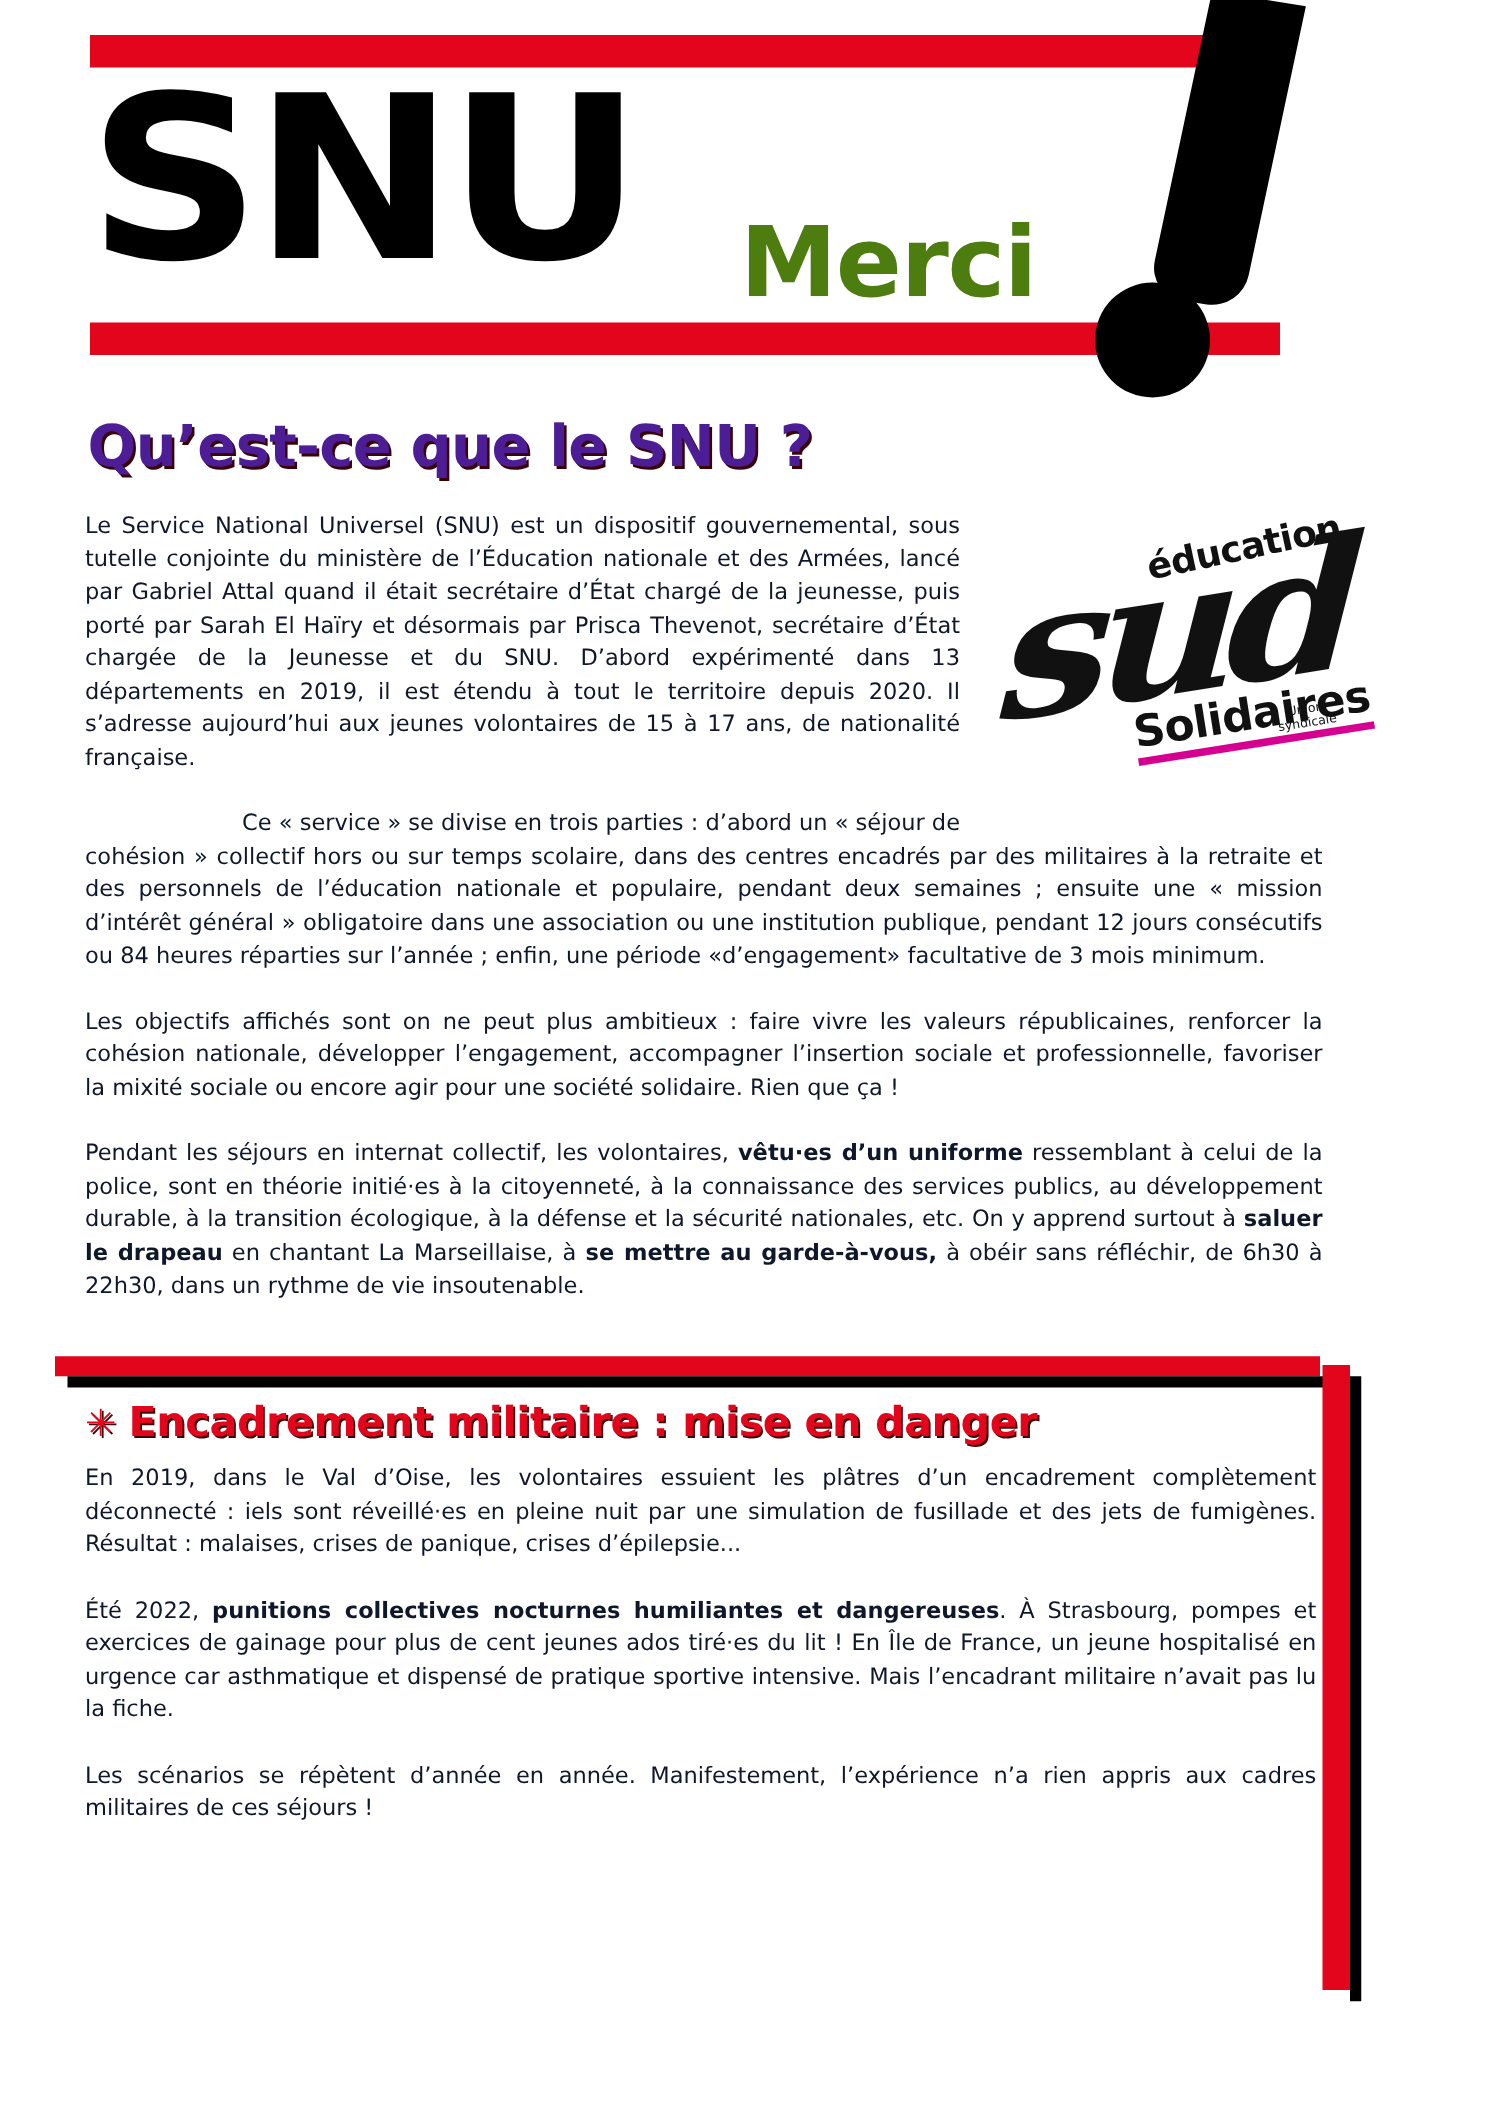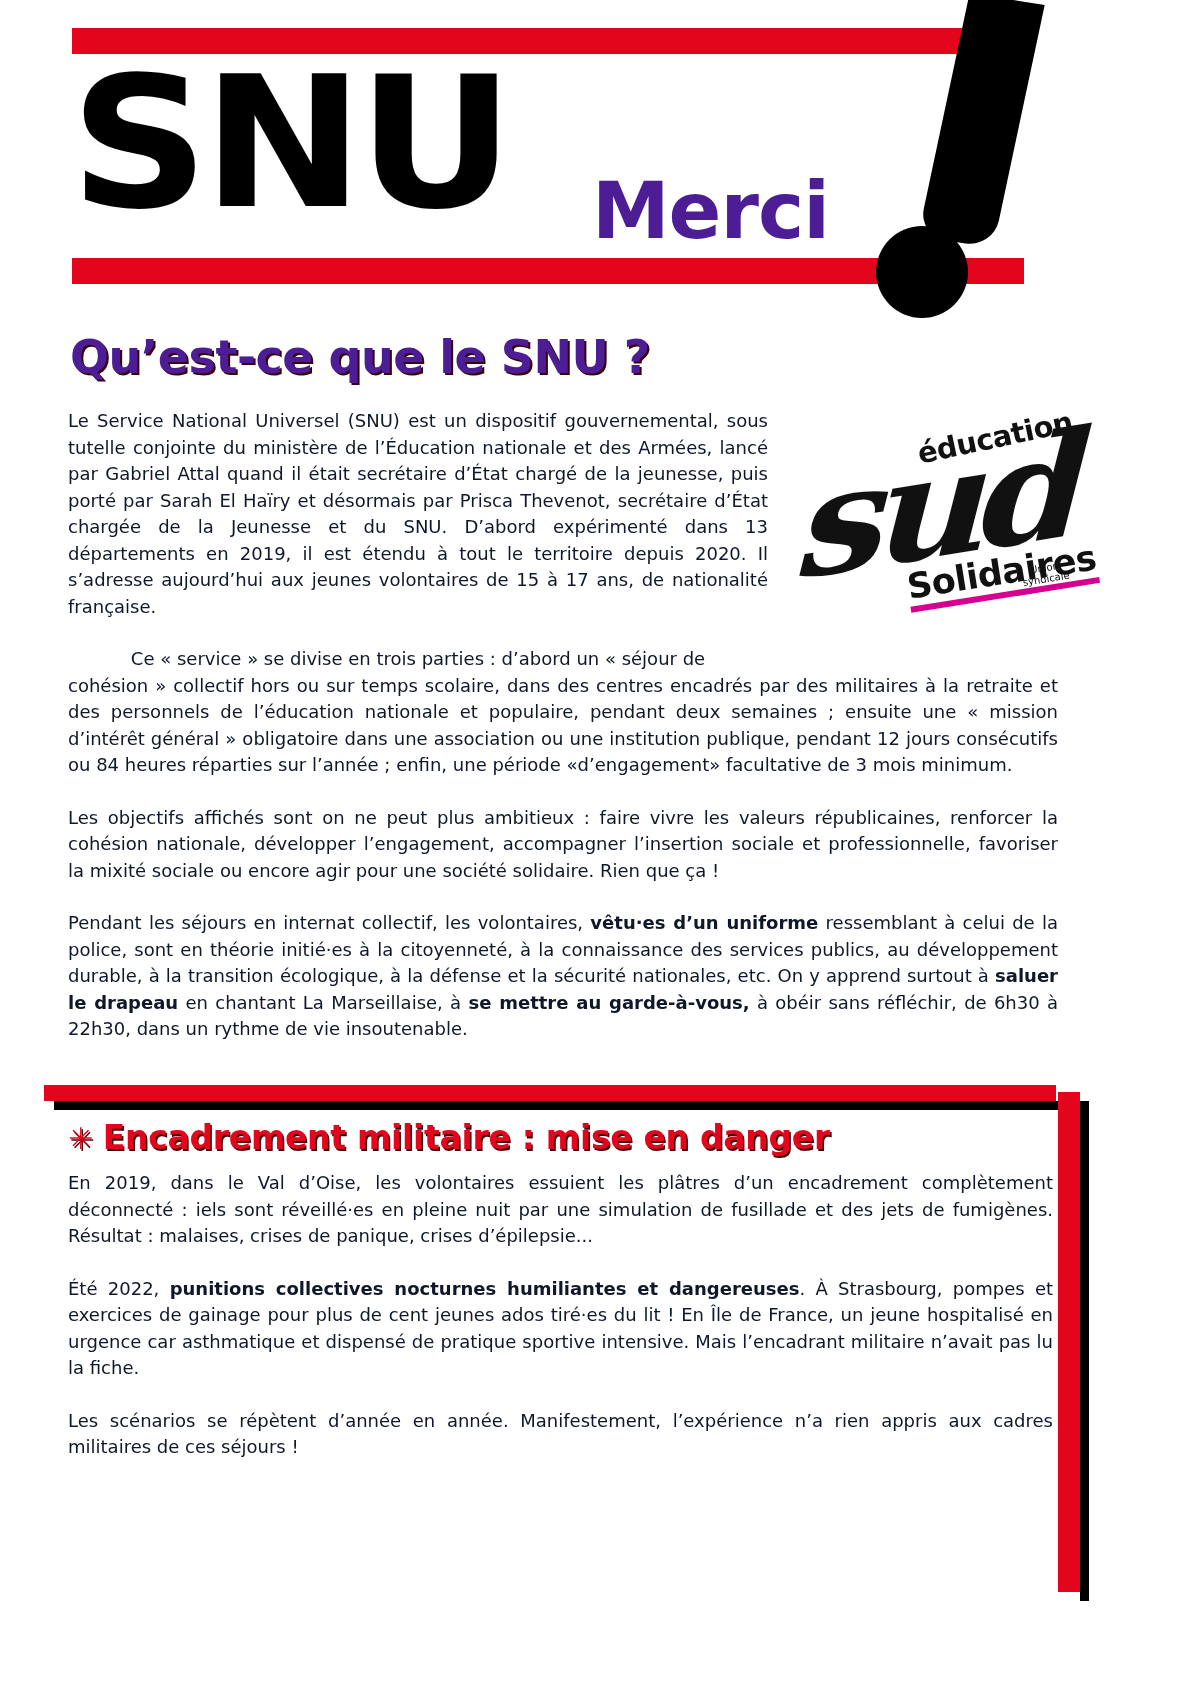--- a/index.html
+++ b/index.html
@@ -56,21 +56,21 @@
     color: #000;
   }
   .logo-merci {
     position: absolute;
     left: 592px;
     top: 172px;
     font-weight: bold;
     font-size: 78px;
     line-height: 78px;
     letter-spacing: -1px;
-    color: #4c1d95;
+    color: #4d7c0f;
   }
   
   .excl-stem {
     position: absolute;
     left: 918px;
     top: -12px;
     width: 76px;
     height: 248px;
     background: #000;
     transform: rotate(9deg) skewX(-3deg);
@@ -110,21 +110,21 @@
     width: 990px;
   }
   p.para {
     margin: 0 0 26px 0;
     font-size: 18px;
     line-height: 26.5px;
     color: #0f172a;
     text-align: justify;
     font-family: "DejaVu Sans", "Liberation Sans", sans-serif;
   }
-  p.para.noj { text-align: center; }
+  p.para.noj { text-align: right; }
   p.para b { font-weight: bold; }
 
   
   .p-intro { width: 700px; text-align: justify; }
   .p-service-lead { width: 700px; }
 
   
   .sud-logo {
     position: absolute;
     left: 800px;

